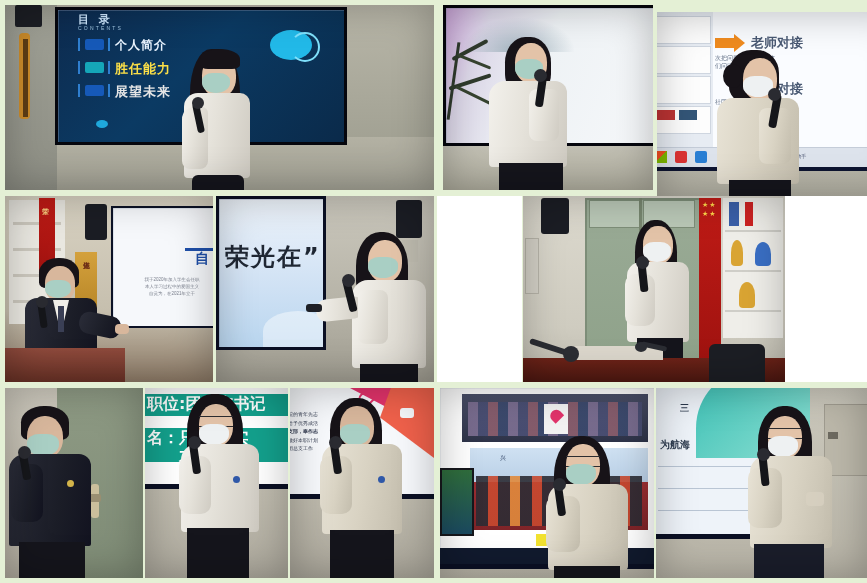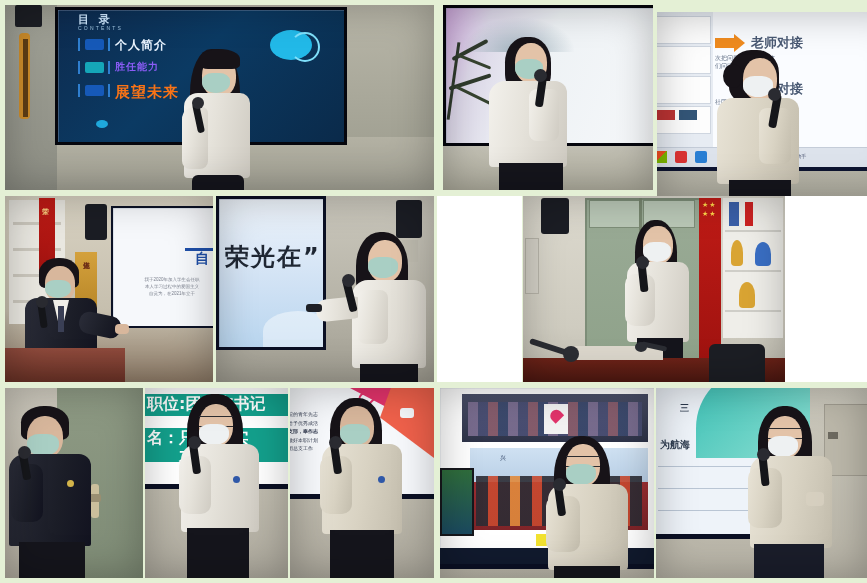--- a/index.html
+++ b/index.html
@@ -84,25 +84,25 @@
       <div class="grid-lines"></div>
       <div class="cn" style="position:absolute;left:20px;top:2px;color:#cfe9ff;font-size:11px;letter-spacing:3px;">目 录</div>
       <div style="position:absolute;left:20px;top:15px;color:#9fc4e0;font-size:5px;letter-spacing:2.2px;">CONTENTS</div>
       <div style="position:absolute;left:20px;top:28px;width:1.6px;height:13px;background:#2f7fd0;"></div>
       <div style="position:absolute;left:27px;top:29px;width:19px;height:11px;background:#1659b8;border-radius:2px;"></div>
       <div style="position:absolute;left:50px;top:28px;width:1.6px;height:13px;background:#2f7fd0;"></div>
       <div class="cn" style="position:absolute;left:57px;top:27px;color:#eaf4ff;font-size:12px;letter-spacing:1px;">个人简介</div>
       <div style="position:absolute;left:20px;top:51px;width:1.6px;height:13px;background:#2f7fd0;"></div>
       <div style="position:absolute;left:27px;top:52px;width:19px;height:11px;background:#15a6b8;border-radius:2px;"></div>
       <div style="position:absolute;left:50px;top:51px;width:1.6px;height:13px;background:#2f7fd0;"></div>
-      <div class="cn" style="position:absolute;left:57px;top:50px;color:#8b5cf6;font-size:10px;letter-spacing:1px;">胜任能力</div>
+      <div class="cn" style="position:absolute;left:57px;top:50px;color:#fde047;font-size:13px;letter-spacing:1px;">胜任能力</div>
       <div style="position:absolute;left:20px;top:74px;width:1.6px;height:13px;background:#2f7fd0;"></div>
       <div style="position:absolute;left:27px;top:75px;width:19px;height:11px;background:#1659b8;border-radius:2px;"></div>
       <div style="position:absolute;left:50px;top:74px;width:1.6px;height:13px;background:#2f7fd0;"></div>
-      <div class="cn" style="position:absolute;left:57px;top:73px;color:#f97316;font-size:15px;letter-spacing:1px;">展望未来</div>
+      <div class="cn" style="position:absolute;left:57px;top:73px;color:#e5e5e5;font-size:13px;letter-spacing:1px;">展望未来</div>
       <div style="position:absolute;left:212px;top:20px;width:42px;height:30px;background:#22b9e8;border-radius:50%;"></div>
       <div style="position:absolute;left:232px;top:22px;width:26px;height:26px;border:2px solid #7fe0fb;border-radius:50%;border-left-color:transparent;"></div>
       <div style="position:absolute;left:38px;top:110px;width:12px;height:8px;background:#1fa8dc;border-radius:50%;"></div>
     </div>
 
     <div class="person" style="left:175px;top:44px;">
       <div class="hair hairblk" style="left:10px;top:0;width:50px;height:105px;border-radius:42% 42% 30% 34%;"></div>
       <div class="head skin" style="left:22px;top:6px;width:34px;height:42px;"></div>
       <div class="hair hairblk" style="left:20px;top:0px;width:40px;height:20px;border-radius:50% 50% 20% 20%;"></div>
       <div class="mask maskc" style="left:22px;top:24px;width:28px;height:20px;"></div>

